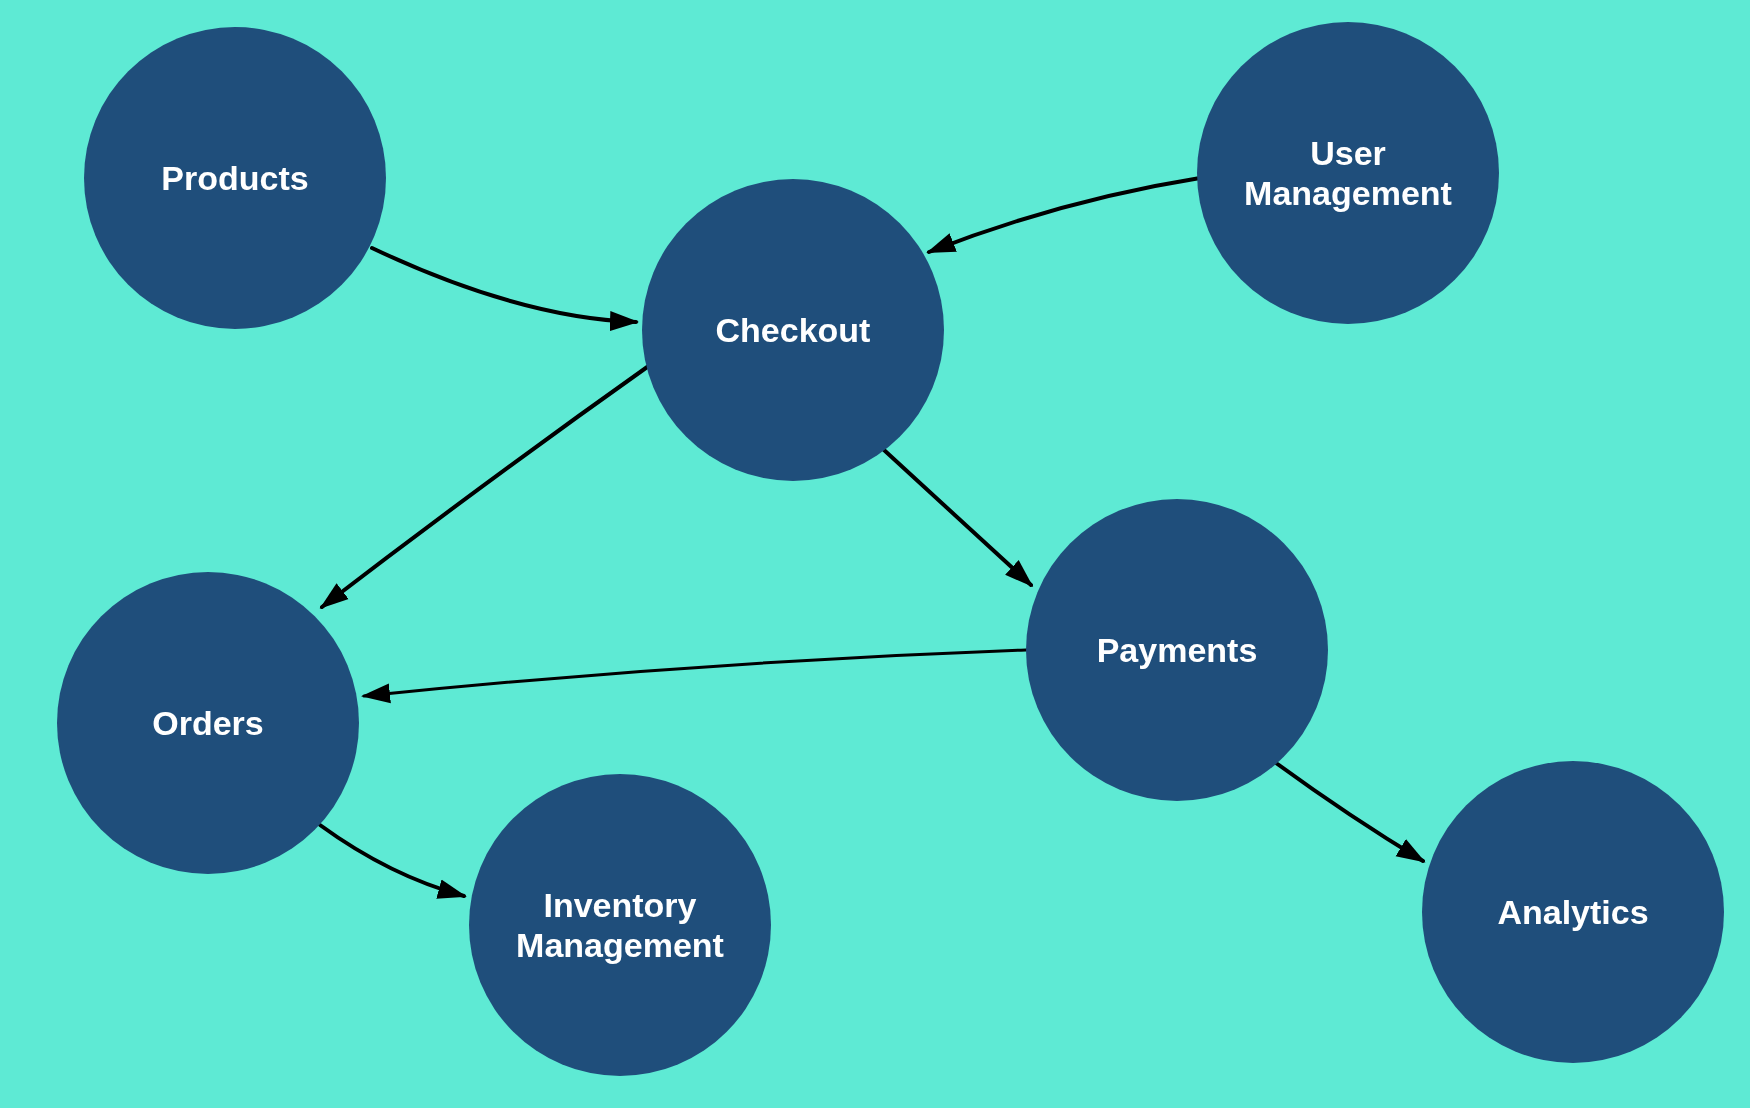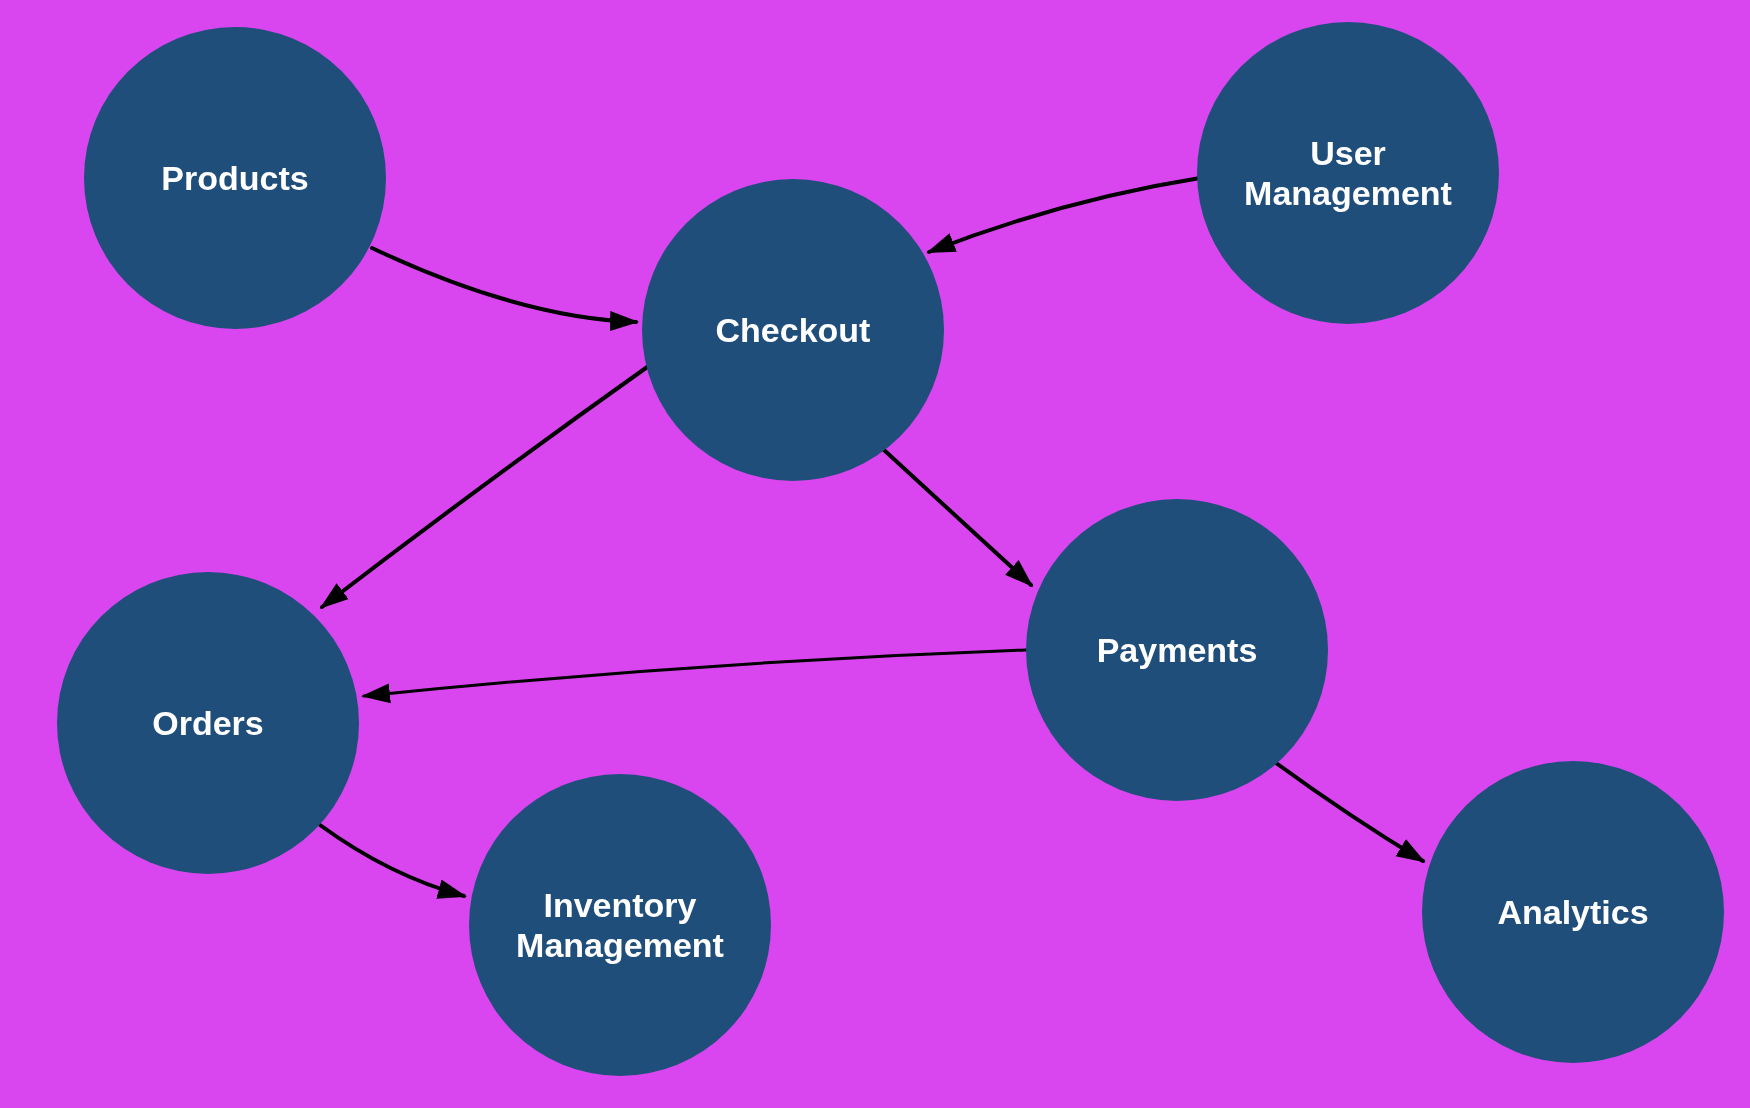--- a/index.html
+++ b/index.html
@@ -3,21 +3,21 @@
 <meta charset="utf-8">
 <style>
   html, body {
     margin: 0;
     padding: 0;
     background: #ffffff;
   }
   .stage {
     width: 1750px;
     height: 1108px;
-    background: #d946ef;
+    background: #5eead4;
     overflow: hidden;
   }
   svg { display: block; }
   .node-label {
     font-family: "Liberation Sans", sans-serif;
     font-weight: 700;
     font-size: 34px;
     fill: #ffffff;
   }
 </style>

